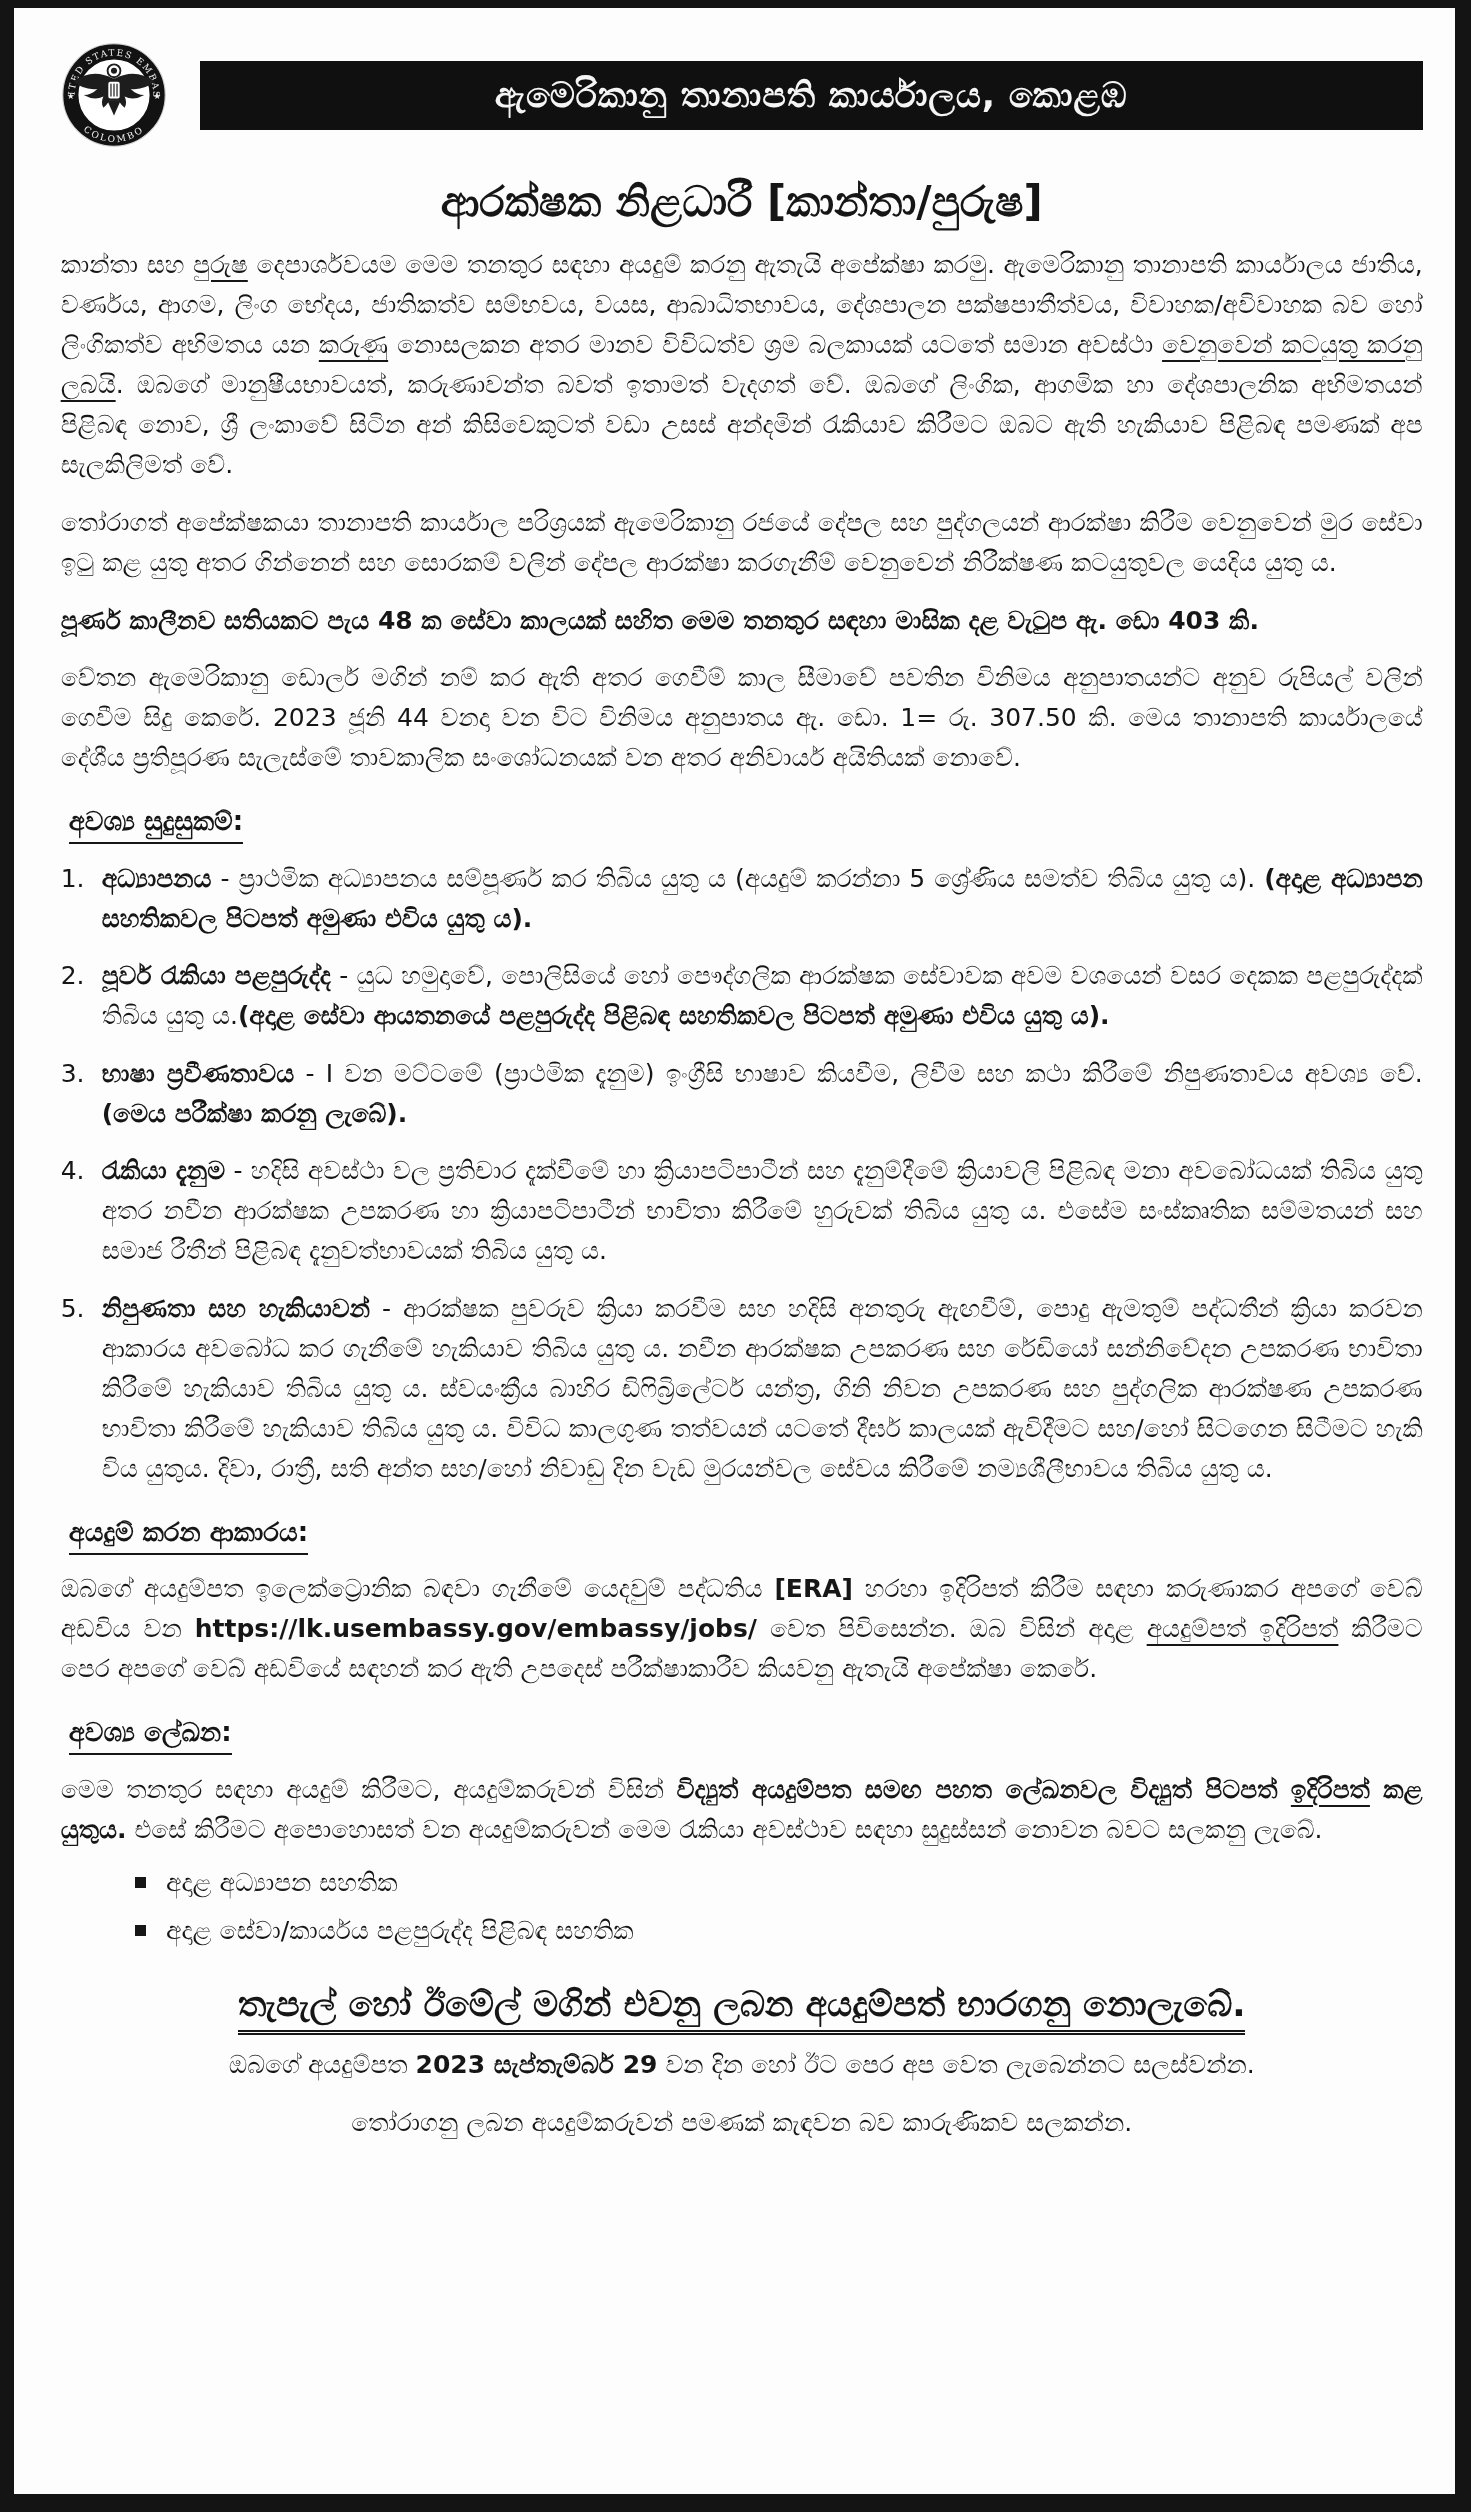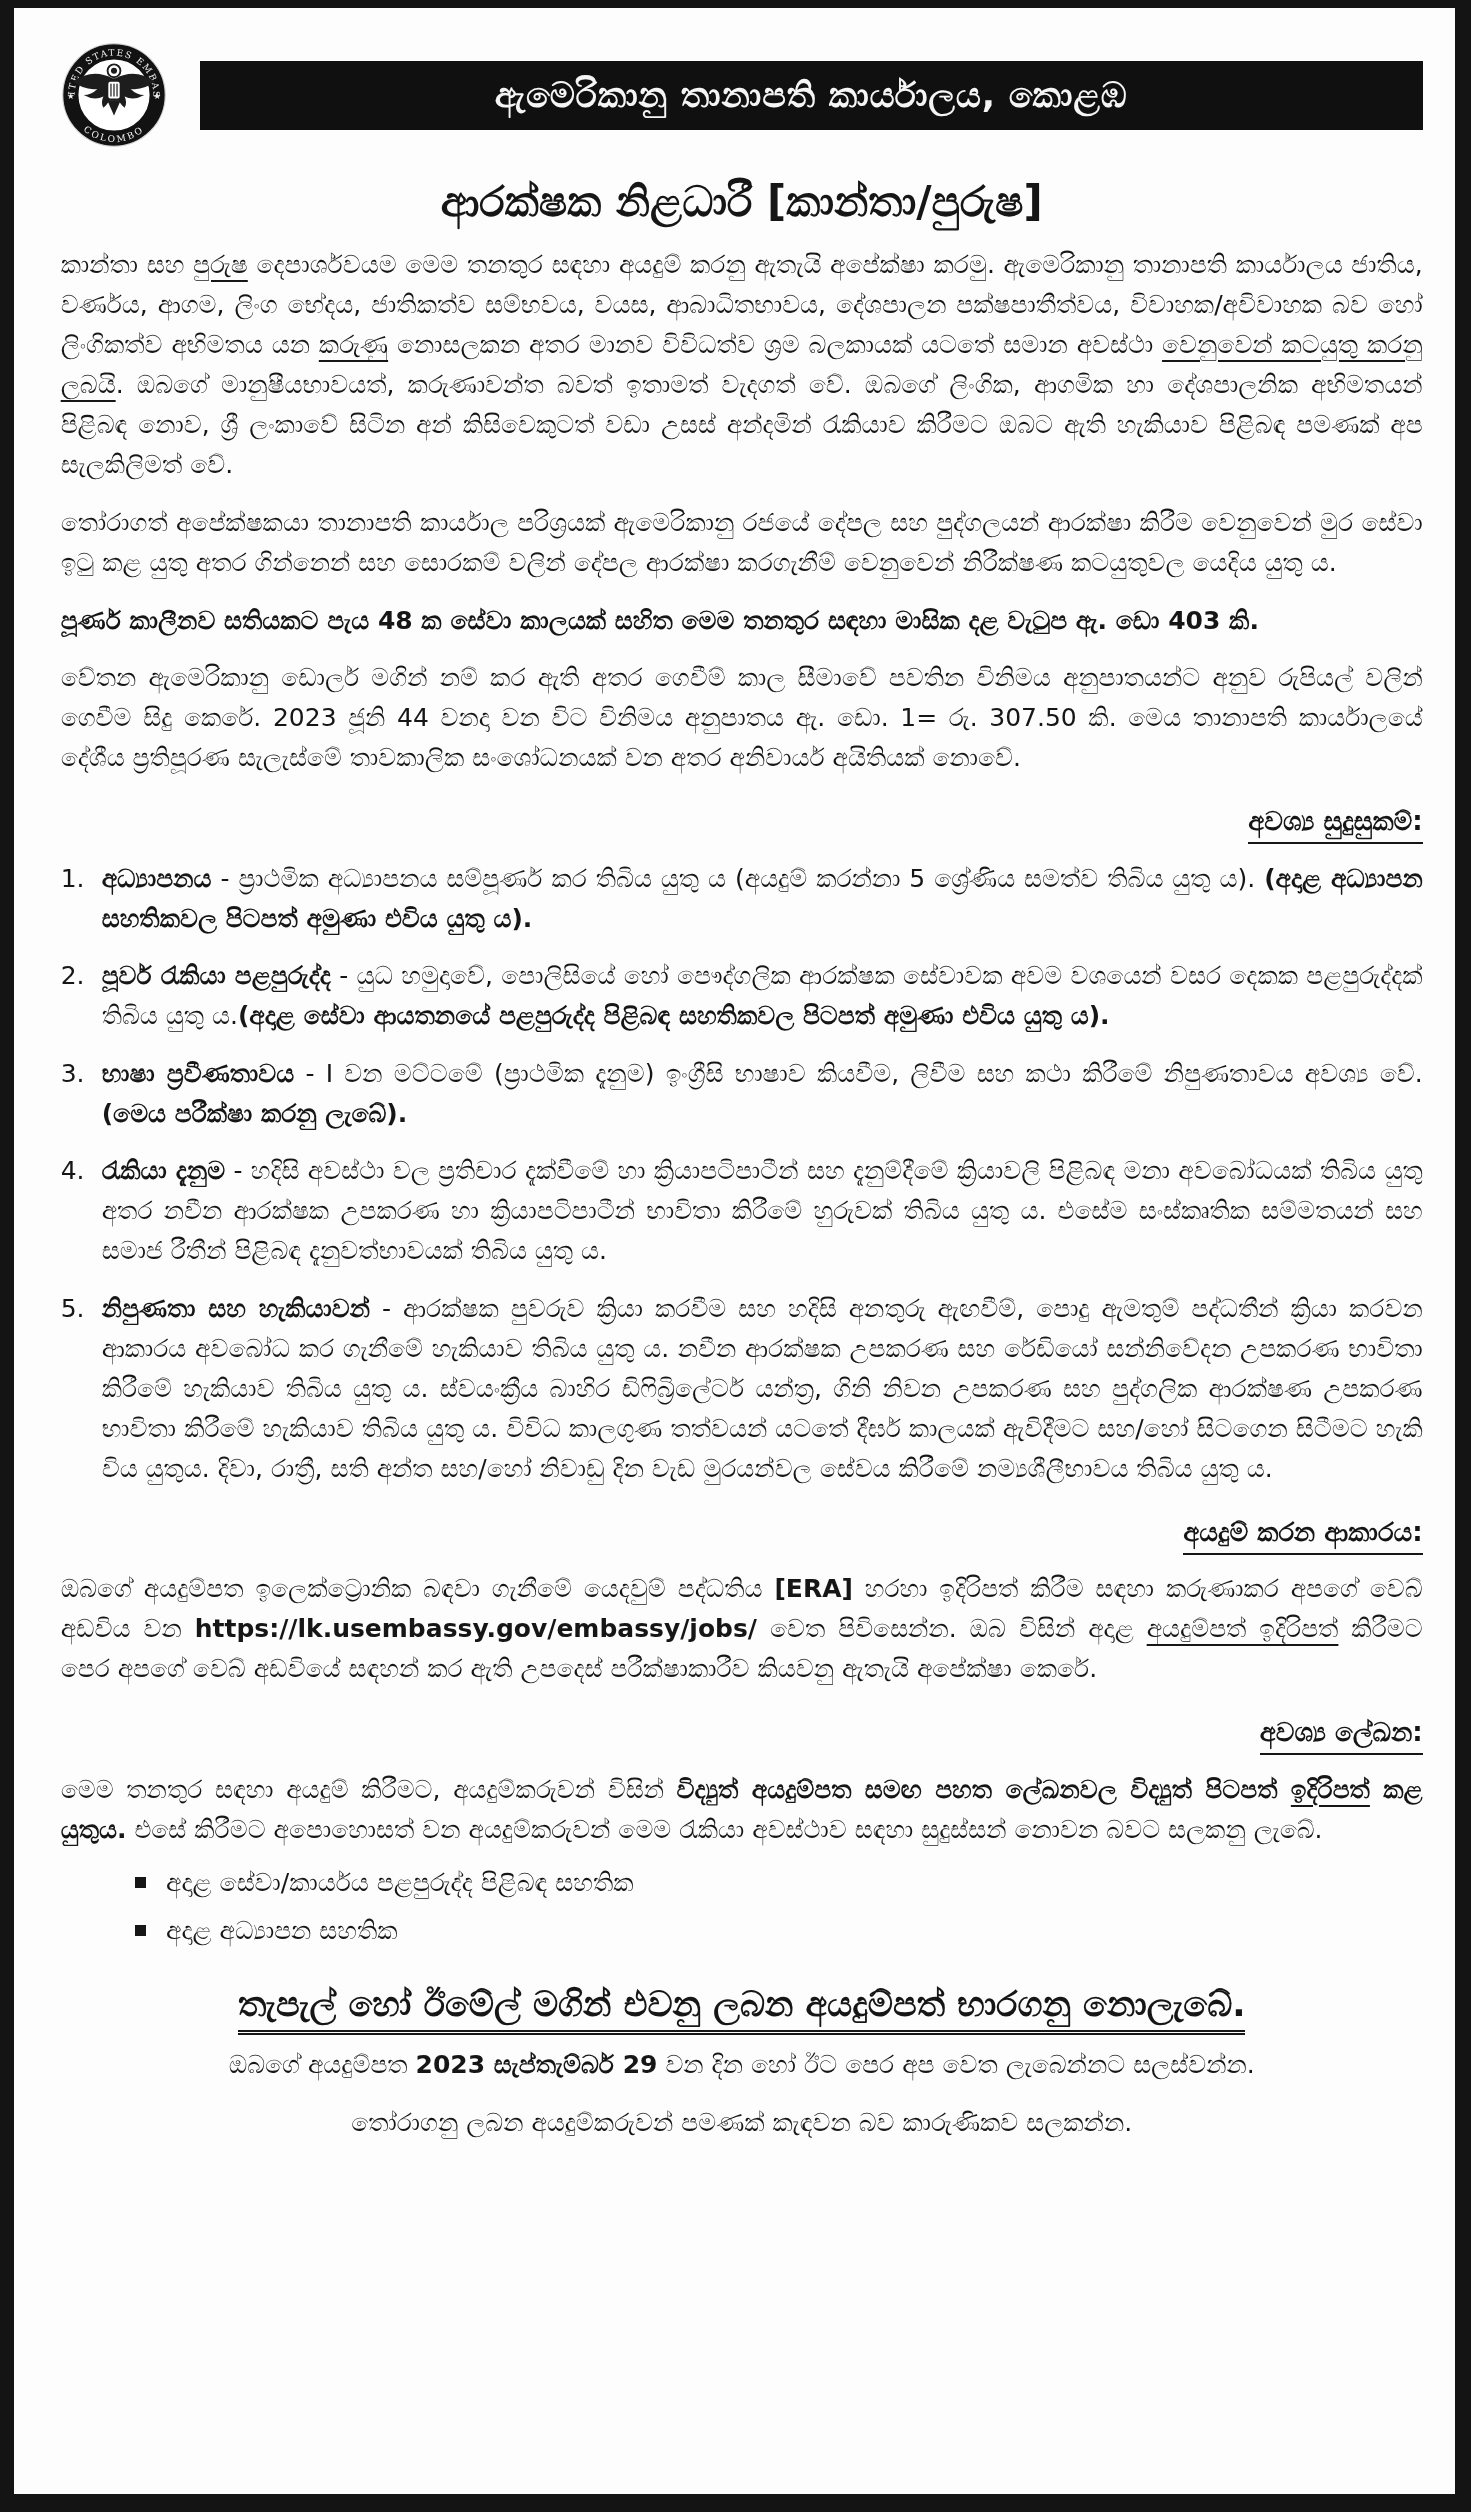--- a/index.html
+++ b/index.html
@@ -17,21 +17,21 @@
   header.hdr { display:flex; align-items:center; gap:33px; margin-top:18px; }
   .seal { width:106px; height:106px; flex:none; }
   .bar {
     flex:1; background:#101010; height:69px;
     display:flex; align-items:center; justify-content:center;
     color:#f5f5f5; font-size:35px; font-weight:bold; letter-spacing:0.8px;
   }
   .title { text-align:center; font-size:42px; font-weight:bold; margin-top:29px; line-height:1.2; }
   p.bodyp { text-align:justify; margin:17.5px 0 0 0; }
   p.boldline { font-weight:bold; margin:18px 0 0 0; }
-  h2.sec { margin:23px 0 0 0; font-size:26px; line-height:40px; font-weight:bold;text-align:right; }
+  h2.sec { margin:23px 0 0 8px; font-size:26px; line-height:40px; font-weight:bold; }
   h2.sec span { border-bottom:2.3px solid #161616; padding-bottom:6px; }
   .item { display:flex; margin-top:17.5px; }
   .inum { flex:none; width:41px; }
   .ibody { flex:1; text-align:justify; }
   .blist { margin:13.7px 0 0 74px; }
   .bitem { display:flex; align-items:flex-start; gap:20px; margin-top:7.6px; }
   .sq { flex:none; width:11.4px; height:11.4px; background:#161616; margin-top:13.7px; }
   .footer-nomail { text-align:center; margin-top:30px; font-size:35px; font-weight:bold; line-height:46px; }
   .footer-nomail span { border-bottom:5.3px double #161616; padding-bottom:6px; }
   .fline { text-align:center; margin-top:18px; }
@@ -105,25 +105,25 @@
 
   <h2 class="sec"><span>අයදුම් කරන ආකාරය:</span></h2>
   <p class="bodyp"><span>ඔබගේ අයදුම්පත ඉලෙක්ට්‍රොනික බඳවා ගැනීමේ යෙදවුම් පද්ධතිය </span><span class="b">[ERA]</span><span> හරහා ඉදිරිපත් කිරීම සඳහා කරුණාකර අපගේ වෙබ් අඩවිය වන </span><span class="b">https://lk.usembassy.gov/embassy/jobs/</span><span> වෙත පිවිසෙන්න. ඔබ විසින් අදාළ </span><span class="u">අයදුම්පත් ඉදිරිපත්</span><span> කිරීමට පෙර අපගේ වෙබ් අඩවියේ සඳහන් කර ඇති උපදෙස් පරීක්ෂාකාරීව කියවනු ඇතැයි අපේක්ෂා කෙරේ.</span></p>
 
   <h2 class="sec"><span>අවශ්‍ය ලේඛන:</span></h2>
   <p class="bodyp"><span>මෙම තනතුර සඳහා අයදුම් කිරීමට, අයදුම්කරුවන් විසින් </span><span class="b">විද්‍යුත් අයදුම්පත සමඟ පහත ලේඛනවල විද්‍යුත් පිටපත් </span><span class="b u">ඉදිරිපත්</span><span class="b"> කළ යුතුය.</span><span> එසේ කිරීමට අපොහොසත් වන අයදුම්කරුවන් මෙම රැකියා අවස්ථාව සඳහා සුදුස්සන් නොවන බවට සලකනු ලැබේ.</span></p>
 
   <div class="blist">
     <div class="bitem">
       <span class="sq"></span>
-      <span>අදාළ සේවා/කාර්යය පළපුරුද්ද පිළිබඳ සහතික</span>
+      <span>අදාළ අධ්‍යාපන සහතික</span>
     </div>
     <div class="bitem">
       <span class="sq"></span>
-      <span>අදාළ අධ්‍යාපන සහතික</span>
+      <span>අදාළ සේවා/කාර්යය පළපුරුද්ද පිළිබඳ සහතික</span>
     </div>
   </div>
 
   <div class="footer-nomail">
     <span>තැපැල් හෝ ඊමේල් මගින් එවනු ලබන අයදුම්පත් භාරගනු නොලැබේ.</span>
   </div>
   <div class="fline"><span>ඔබගේ අයදුම්පත </span><span class="b">2023 සැප්තැම්බර් 29</span><span> වන දින හෝ ඊට පෙර අප වෙත ලැබෙන්නට සලස්වන්න.</span></div>
   <div class="fline">තෝරාගනු ලබන අයදුම්කරුවන් පමණක් කැඳවන බව කාරුණිකව සලකන්න.</div>
 
 </div>

